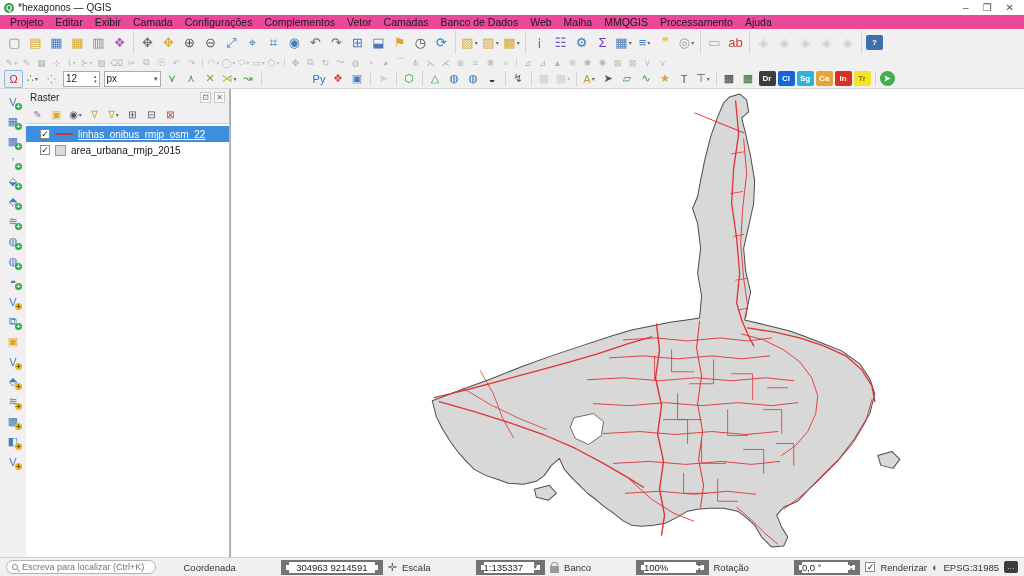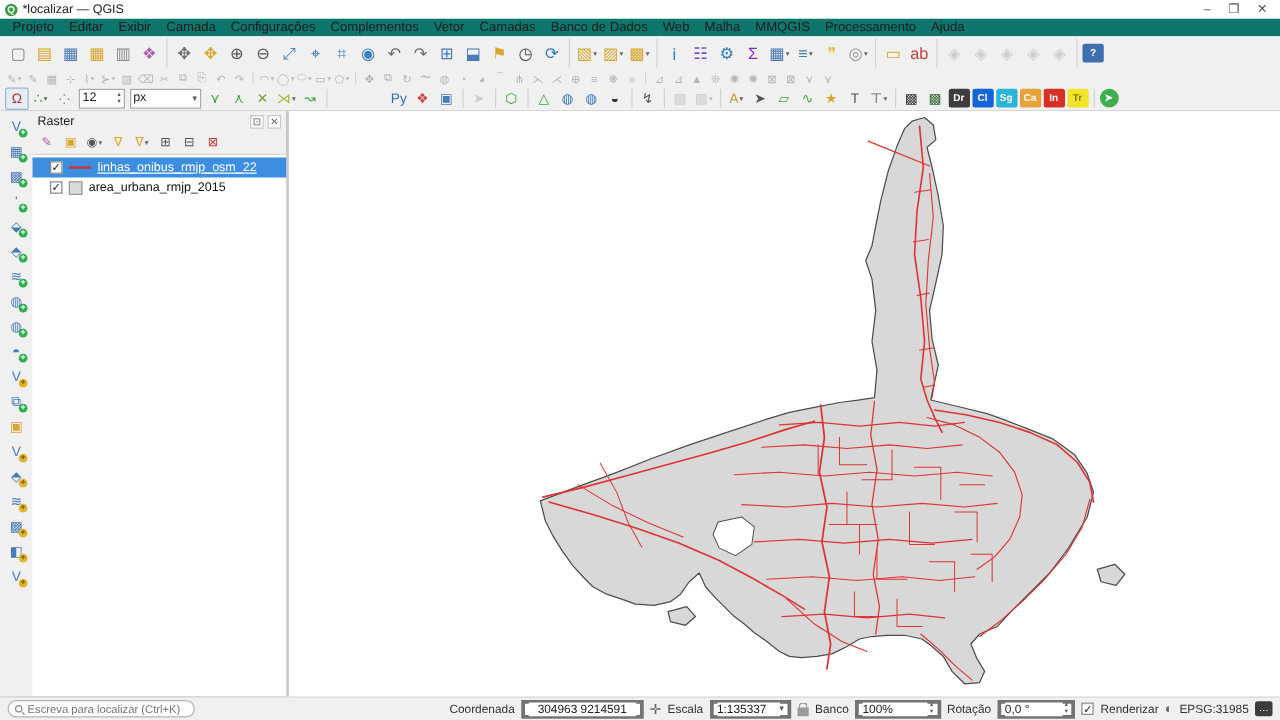--- a/index.html
+++ b/index.html
@@ -12,21 +12,21 @@
   .titlebar { height:15px; background:#ffffff; display:flex; align-items:center;
     padding:0 4px; flex:0 0 auto; }
   .app-icon { width:10px; height:10px; border-radius:50%; background:#3a9b46;
     color:#fff; font-size:8px; line-height:10px; text-align:center; font-weight:bold;
     margin-right:4px; flex:0 0 auto; }
   .title-text { font-size:10px; color:#222; }
   .win-controls { margin-left:auto; display:flex; gap:14px; padding-right:6px; }
   .win-btn { font-size:10px; color:#555; line-height:12px; cursor:default; }
 
   
-  .menubar { height:14px; background:#0f766e; display:flex; align-items:center;
+  .menubar { height:14px; background:#ec4899; display:flex; align-items:center;
     padding-left:4px; flex:0 0 auto; }
   .menu-item { font-size:10.5px; color:#1a1a1a; padding:0 6px; line-height:14px; }
 
   
   .toolbar { display:flex; align-items:center; background:#f0f0f0; flex:0 0 auto;
     padding-left:4px; }
   .tb1 { height:27px; }
   .tb2 { height:13px; }
   .tb3 { height:20px; border-bottom:1px solid #d6d6d6; }
   .tbi { display:inline-flex; align-items:center; justify-content:center;
@@ -102,22 +102,22 @@
     border:1px solid #b4b4b4; border-radius:7px; background:#fdfdfd; padding:0 5px;
     gap:4px; }
   .mag { width:6px; height:6px; border:1.2px solid #8a8a8a; border-radius:50%;
     position:relative; flex:0 0 auto; }
   .mag::after { content:""; position:absolute; width:3px; height:1.2px;
     background:#8a8a8a; transform:rotate(45deg); left:4px; top:5px; }
   .locator input { border:0; background:transparent; font-size:9px; color:#888;
     width:100%; font-family:inherit; }
   .sb-spacer { flex:1 1 auto; }
   .sb-label { color:#333; }
-  .sb-box { background:#fff; border:3px solid #737373; height:15px; display:flex;
-    align-items:center; padding:0 3px; }
+  .sb-box { background:#fff; border:5px solid #737373; height:15px; display:flex;
+    align-items:center; padding:0 3px;margin-left:40px; }
   .sb-box input { border:0; font-size:9.5px; font-family:inherit; color:#222; }
   .coord-input { width:86px; text-align:center; }
   .scale-input { width:50px; }
   .lupa-input { width:52px; }
   .rot-input { width:46px; }
   .sb-icon { font-size:11px; color:#666; }
   .lock { width:9px; height:7px; background:#9a9a9a; position:relative; margin-top:4px; }
   .lock::before { content:""; position:absolute; width:5px; height:4px;
     border:1.4px solid #9a9a9a; border-bottom:none; border-radius:3px 3px 0 0;
     left:1px; top:-4px; }
@@ -126,21 +126,21 @@
   .msg-chip { width:14px; height:12px; background:#3c3c3c; border-radius:2px;
     color:#fff; font-size:8px; line-height:11px; text-align:center; }
 </style>
 </head>
 <body>
 
 <div class="window">
 
   <div class="titlebar">
     <div class="app-icon">Q</div>
-    <div class="title-text">*localizar — QGIS</div>
+    <div class="title-text">*hexagonos — QGIS</div>
     <div class="win-controls" id="win-controls">
         <span class="win-btn">–</span>
         <span class="win-btn">❐</span>
         <span class="win-btn">✕</span>
       </div>
   </div>
 
   <div class="menubar" id="menubar">
       <span class="menu-item">Projeto</span>
       <span class="menu-item">Editar</span>

